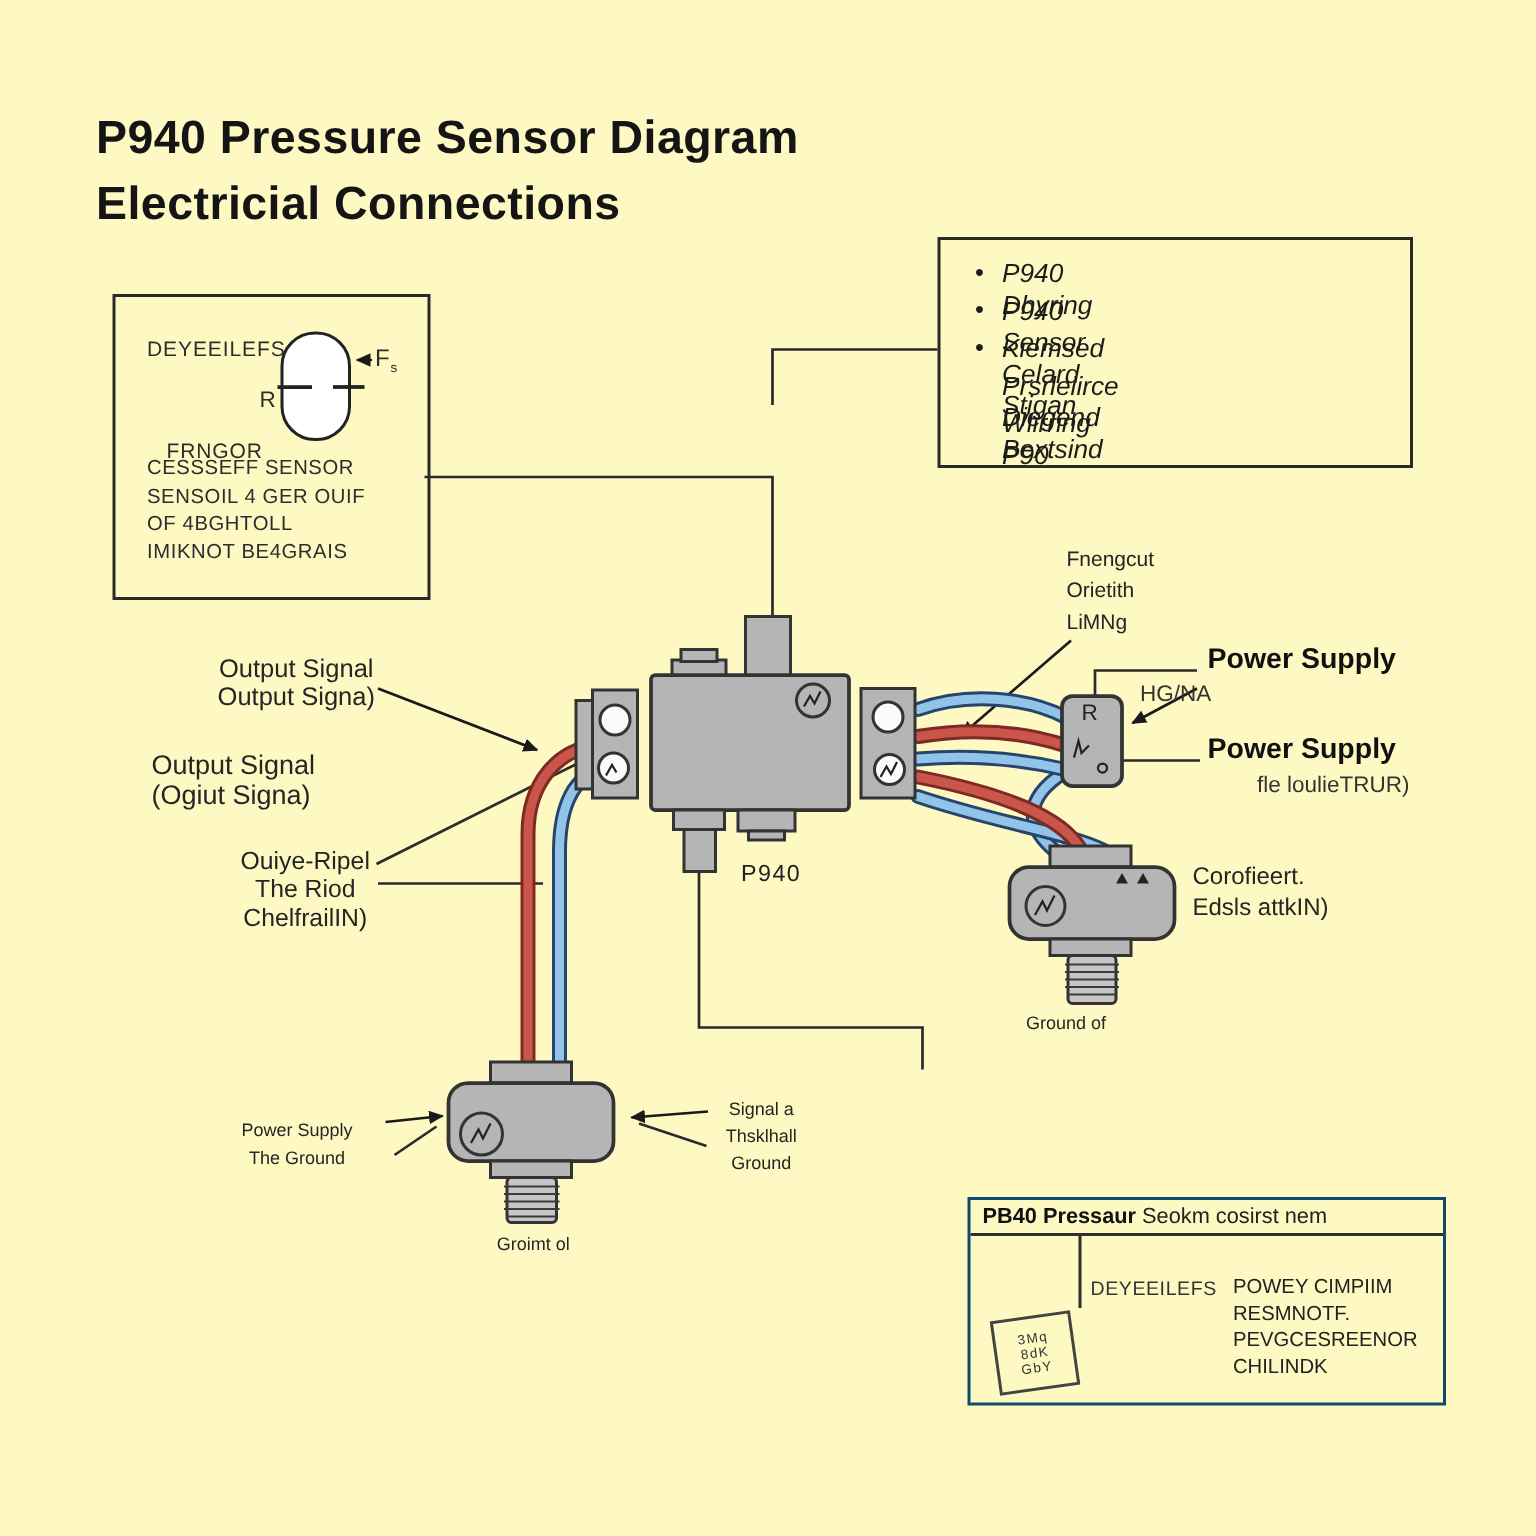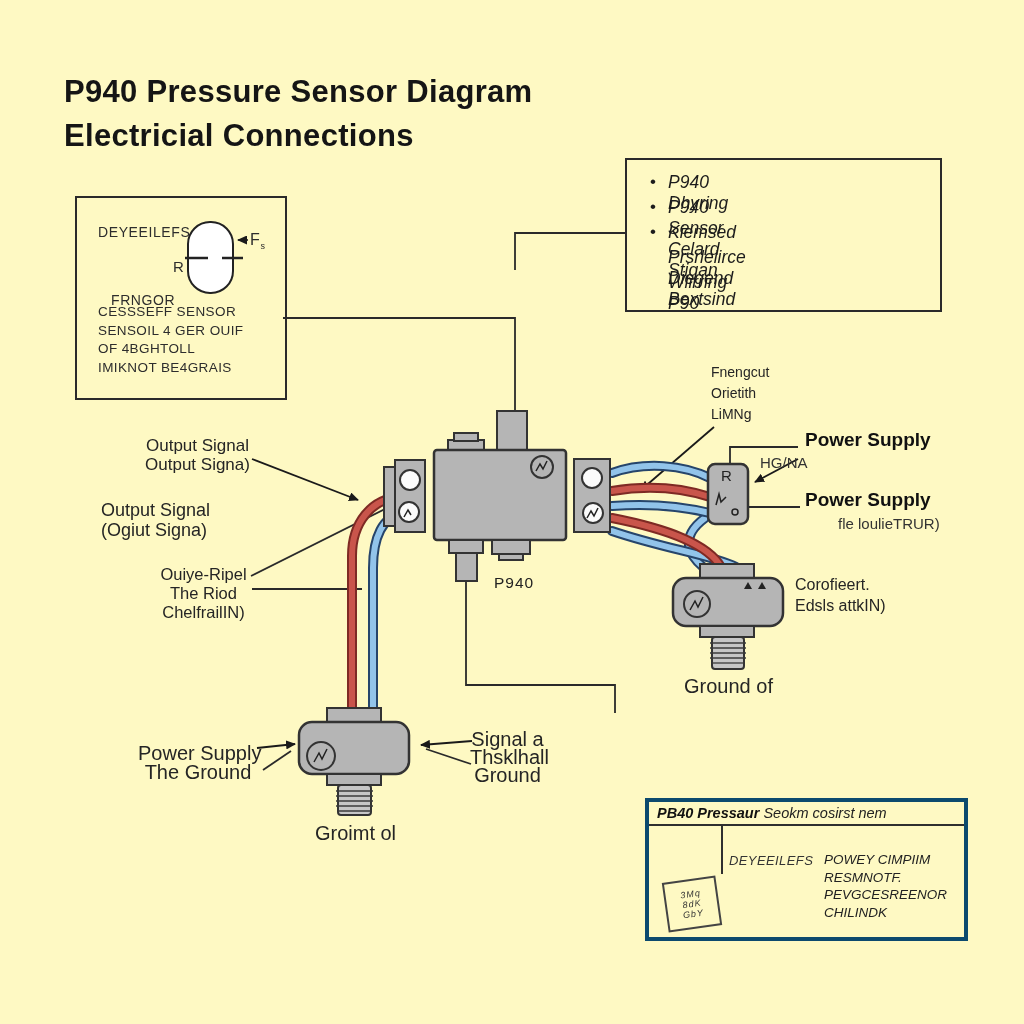--- a/index.html
+++ b/index.html
@@ -9,24 +9,24 @@
   svg.art{position:absolute;left:0;top:0;z-index:1;}
   .txt{position:absolute;z-index:3;white-space:nowrap;}
   .title{left:64px;top:70px;font-size:31px;font-weight:bold;color:#151515;line-height:44px;letter-spacing:.3px;}
   .box{position:absolute;border:2px solid #2a2a2a;background:transparent;z-index:2;}
   .infobox{left:75px;top:196px;width:208px;height:200px;}
   .infobox .ln{position:absolute;font-size:14px;color:#2d2d2d;letter-spacing:.6px;}
   .bulletbox{left:625px;top:158px;width:313px;height:150px;}
   .bullet-row{position:absolute;left:0;font-size:17.5px;color:#1c1c1c;}
   .bullet-dot{position:absolute;left:23px;font-size:17px;}
   .bullet-text{position:absolute;left:41px;font-style:italic;}
-  .callout{font-size:20px;color:#252525;}
+  .callout{font-size:12px;color:#252525;}
   .bold-label{font-weight:bold;font-size:19px;color:#111;}
   .sub-label{font-size:15px;color:#333;}
-  .tablewrap{left:645px;top:798px;width:315px;height:135px;border:4px solid #0c4a6e;z-index:2;font-size:13px;font-style:italic;}
+  .tablewrap{left:645px;top:798px;width:315px;height:135px;border:2px solid #0c4a6e;z-index:2;font-size:13px;}
   .t-header{position:absolute;left:0;top:0;width:100%;height:24px;border-bottom:2px solid #2f2f2f;box-sizing:border-box;}
   .t-header .h1{position:absolute;left:8px;top:3px;font-size:14.5px;font-weight:bold;color:#111;}
   .t-header .h2{font-weight:normal;color:#222;}
   .t-row1{position:absolute;left:0;top:24px;width:100%;height:19px;border-bottom:2px solid #2f2f2f;box-sizing:border-box;}
   .t-c1{position:absolute;left:6px;top:2px;color:#222;}
   .t-div{position:absolute;left:72px;top:0;width:0;height:48px;border-left:2px solid #2f2f2f;}
   .t-c2{position:absolute;left:84px;top:2px;color:#222;}
   .t-row2{position:absolute;left:0;top:43px;width:100%;height:90px;}
   .t-mid{position:absolute;left:80px;top:8px;color:#333;letter-spacing:.4px;}
   .t-lines{position:absolute;left:175px;top:6px;line-height:17.5px;color:#222;font-size:13.5px;white-space:nowrap;}

